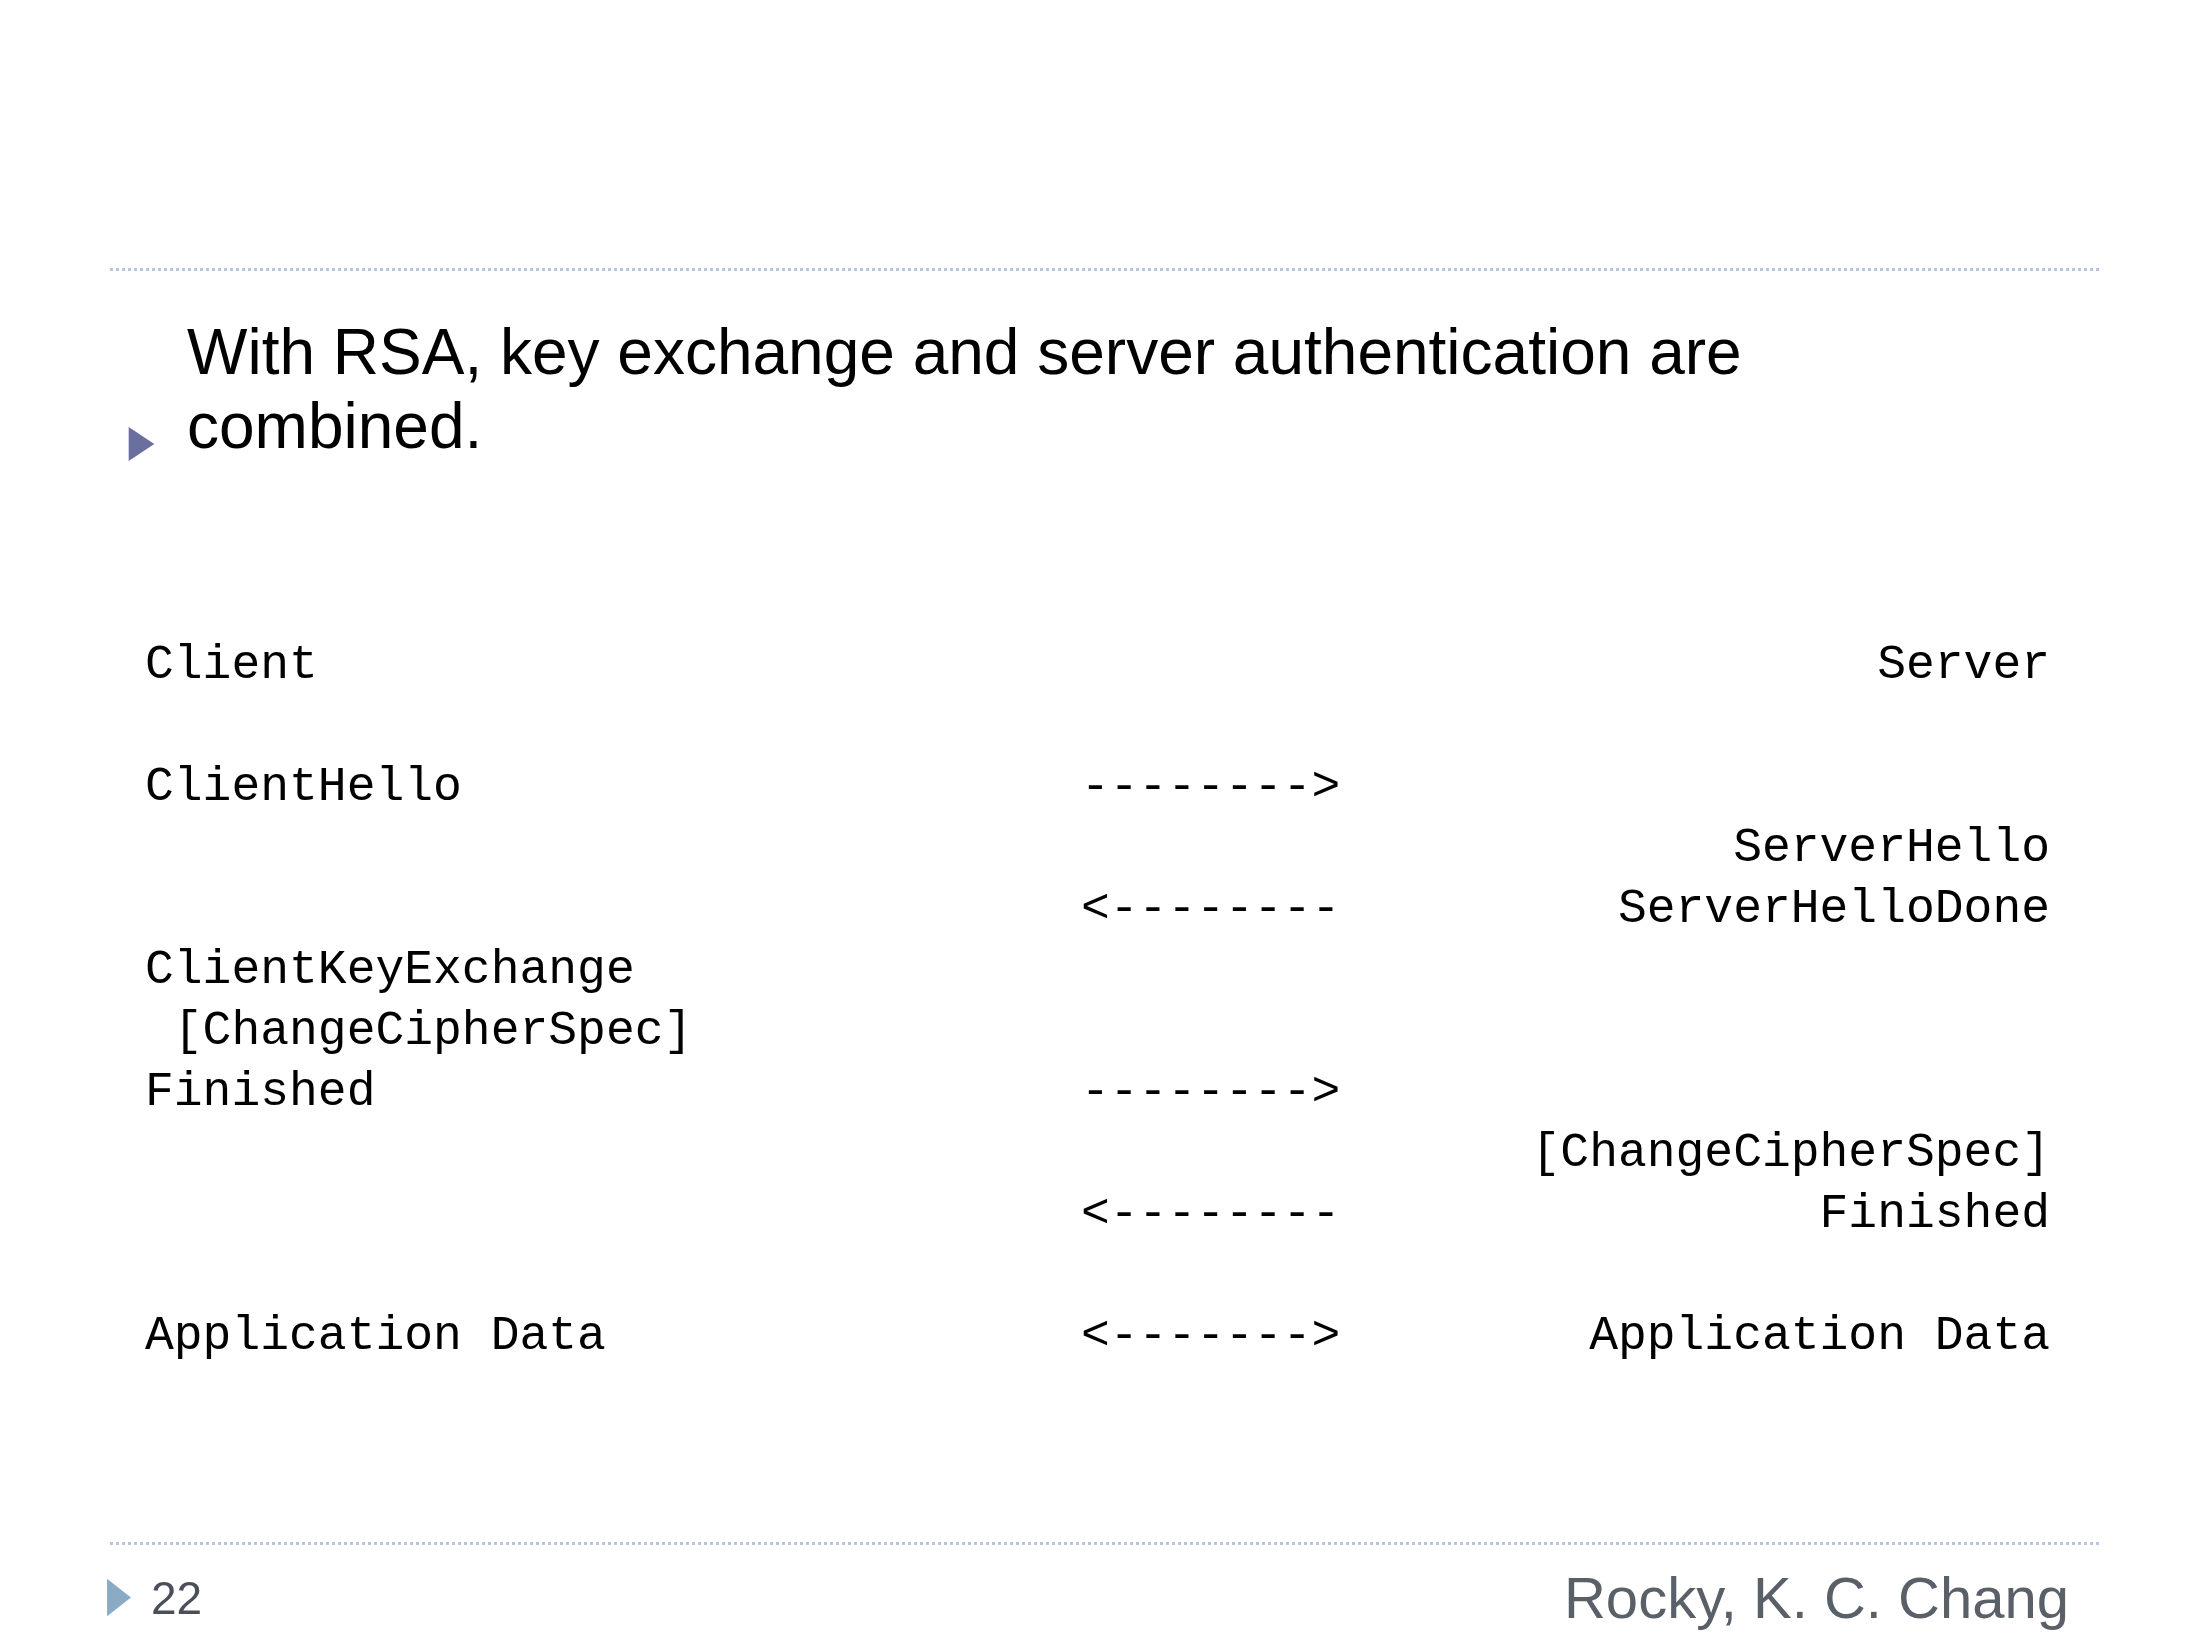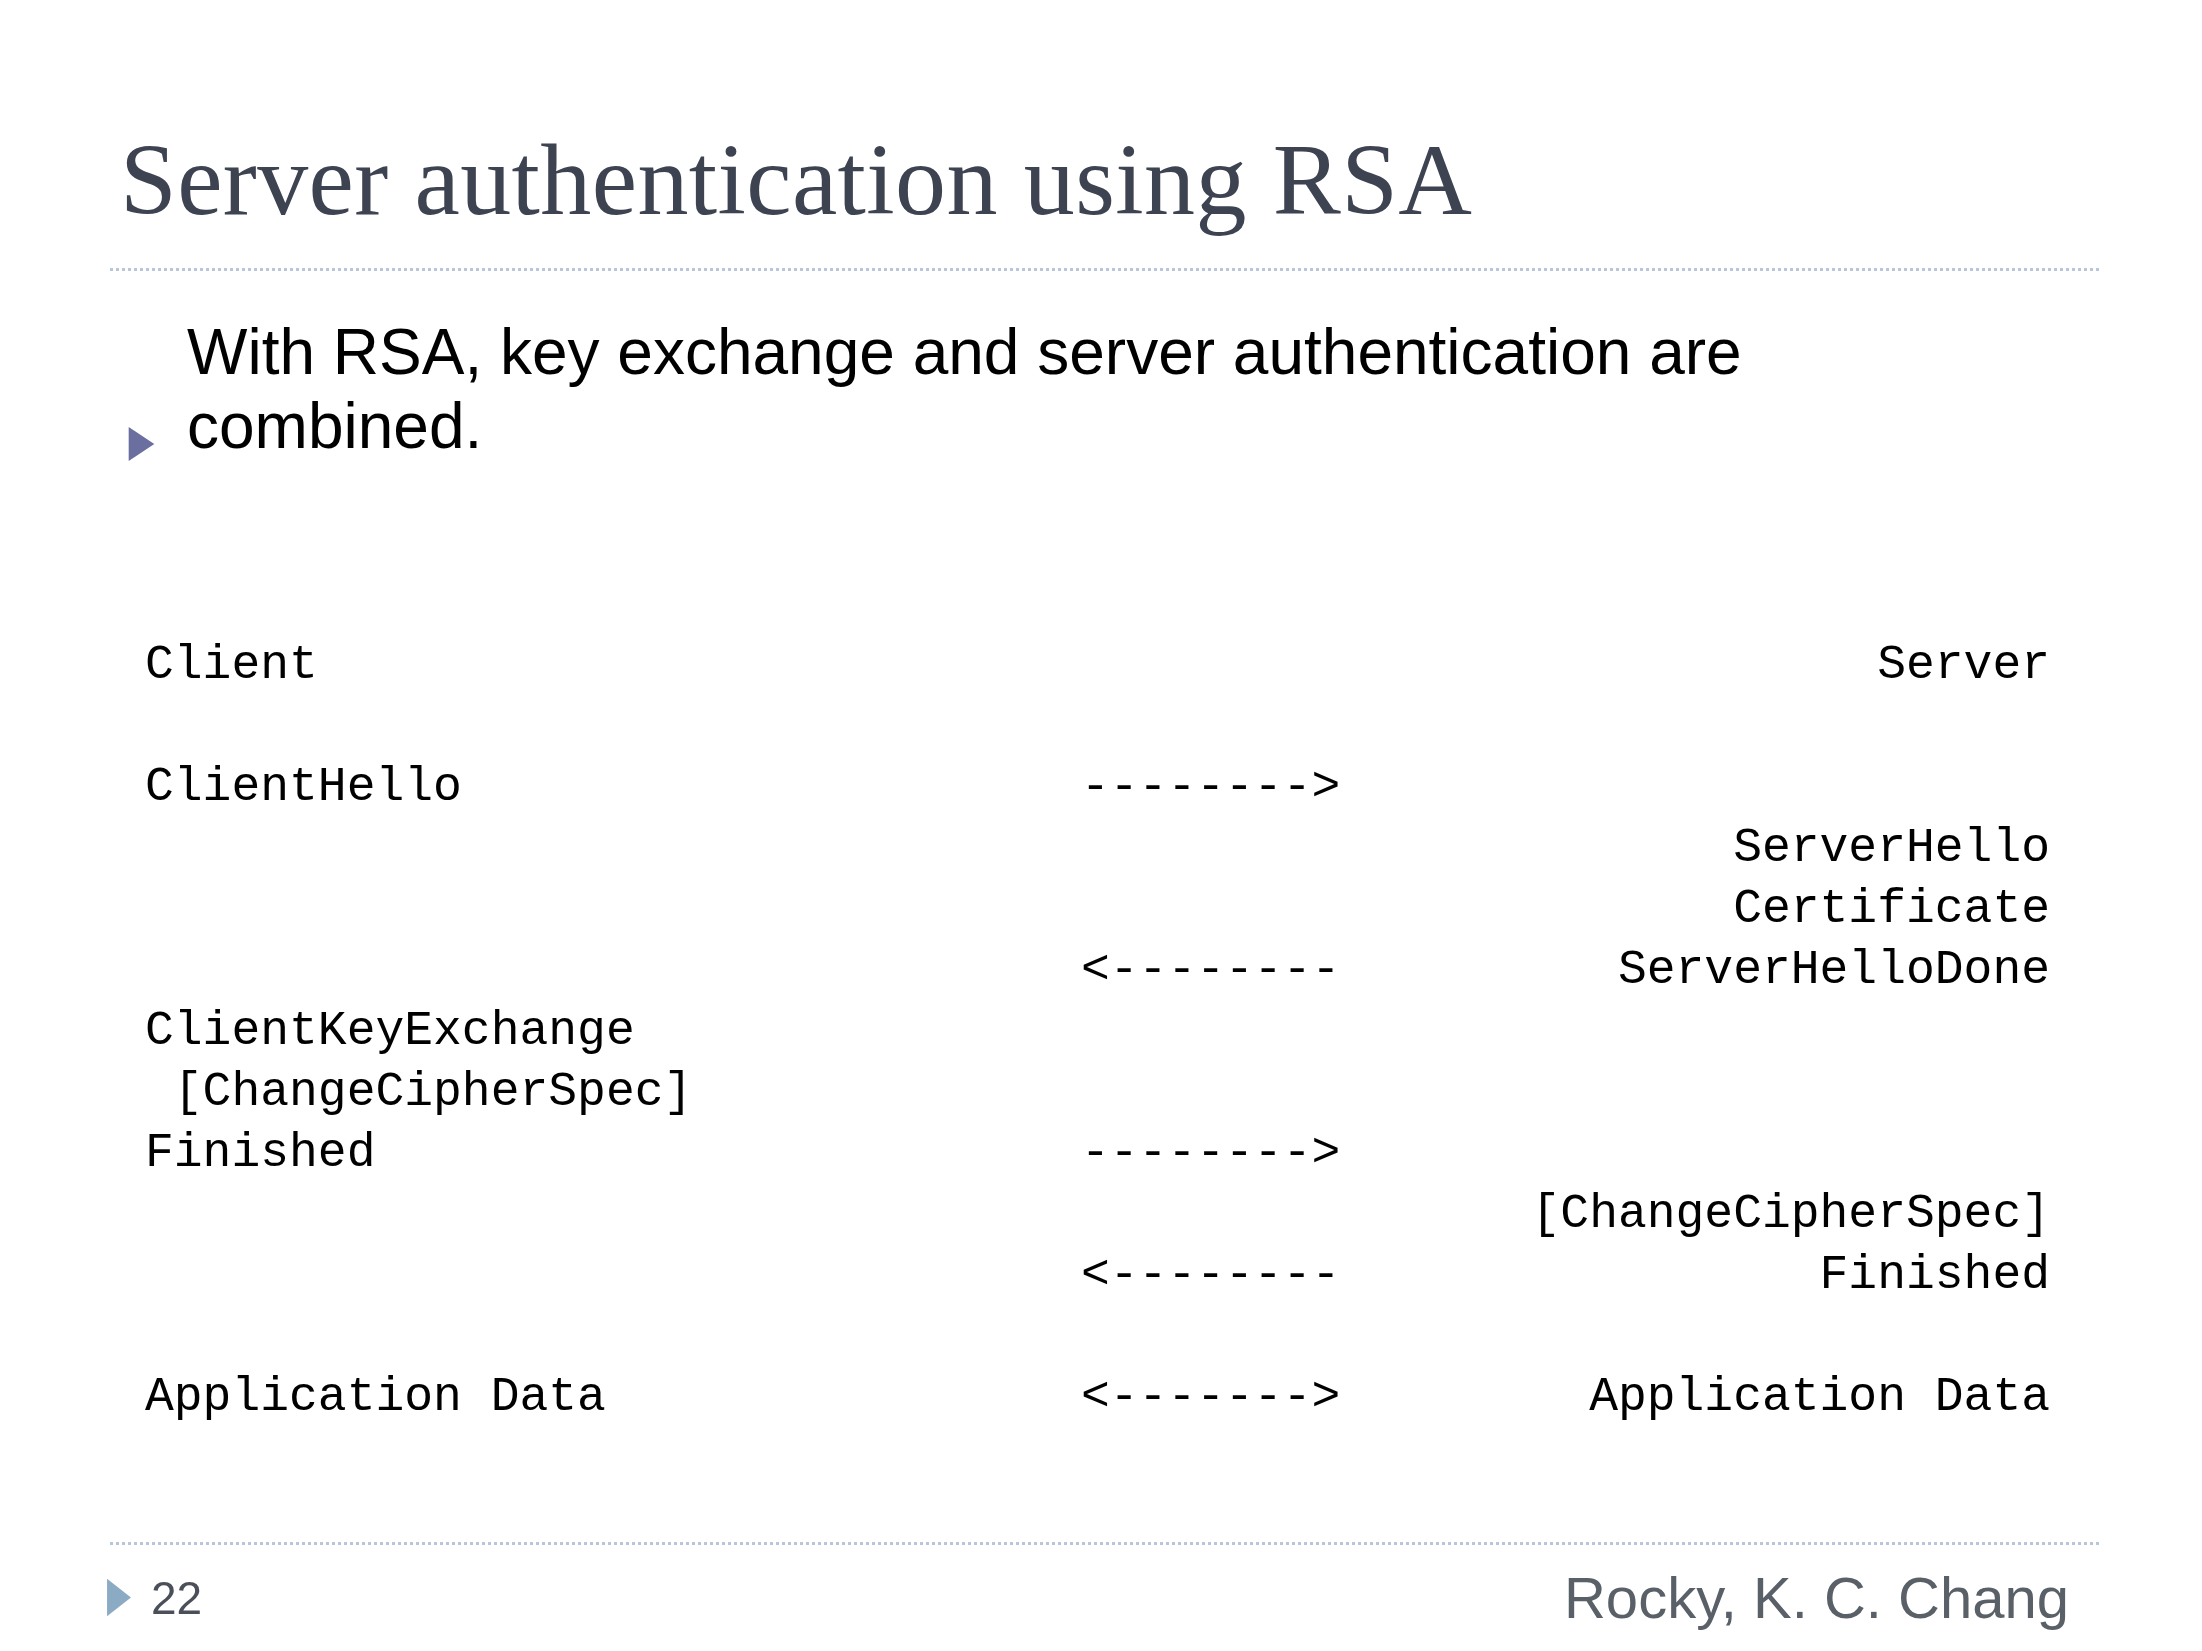--- a/index.html
+++ b/index.html
@@ -151,23 +151,20 @@
     font-size: 58px;
     color: #5a6068;
     padding-right: 26px;
   }
 </style>
 </head>
 <body>
 
 <div class="slide">
 
-  <div class="title-block">
-    <div class="slide-title">Server authentication using RSA</div>
-  </div>
   <div class="title-rule"></div>
 
   <div class="bullet-row">
     <span class="bullet-marker">
       <svg width="29" height="38" viewBox="0 0 34 44" xmlns="http://www.w3.org/2000/svg">
         <polygon points="2,2 32,22 2,42" fill="#6b6fa0"></polygon>
       </svg>
     </span>
     <span class="bullet-text">With RSA, key exchange and server authentication are combined.</span>
   </div>
@@ -185,25 +182,20 @@
       </div>
       <div class="drow">
         <span class="dcol-left">ClientHello</span>
         <span class="dcol-mid">--------&gt;</span>
         <span class="dcol-right"></span>
       </div>
       <div class="drow">
         <span class="dcol-left"></span>
         <span class="dcol-mid"></span>
         <span class="dcol-right">ServerHello</span>
-      </div>
-      <div class="drow">
-        <span class="dcol-left"></span>
-        <span class="dcol-mid"></span>
-        <span class="dcol-right">Certificate</span>
       </div>
       <div class="drow">
         <span class="dcol-left"></span>
         <span class="dcol-mid">&lt;--------</span>
         <span class="dcol-right">ServerHelloDone</span>
       </div>
       <div class="drow">
         <span class="dcol-left">ClientKeyExchange</span>
         <span class="dcol-mid"></span>
         <span class="dcol-right"></span>

